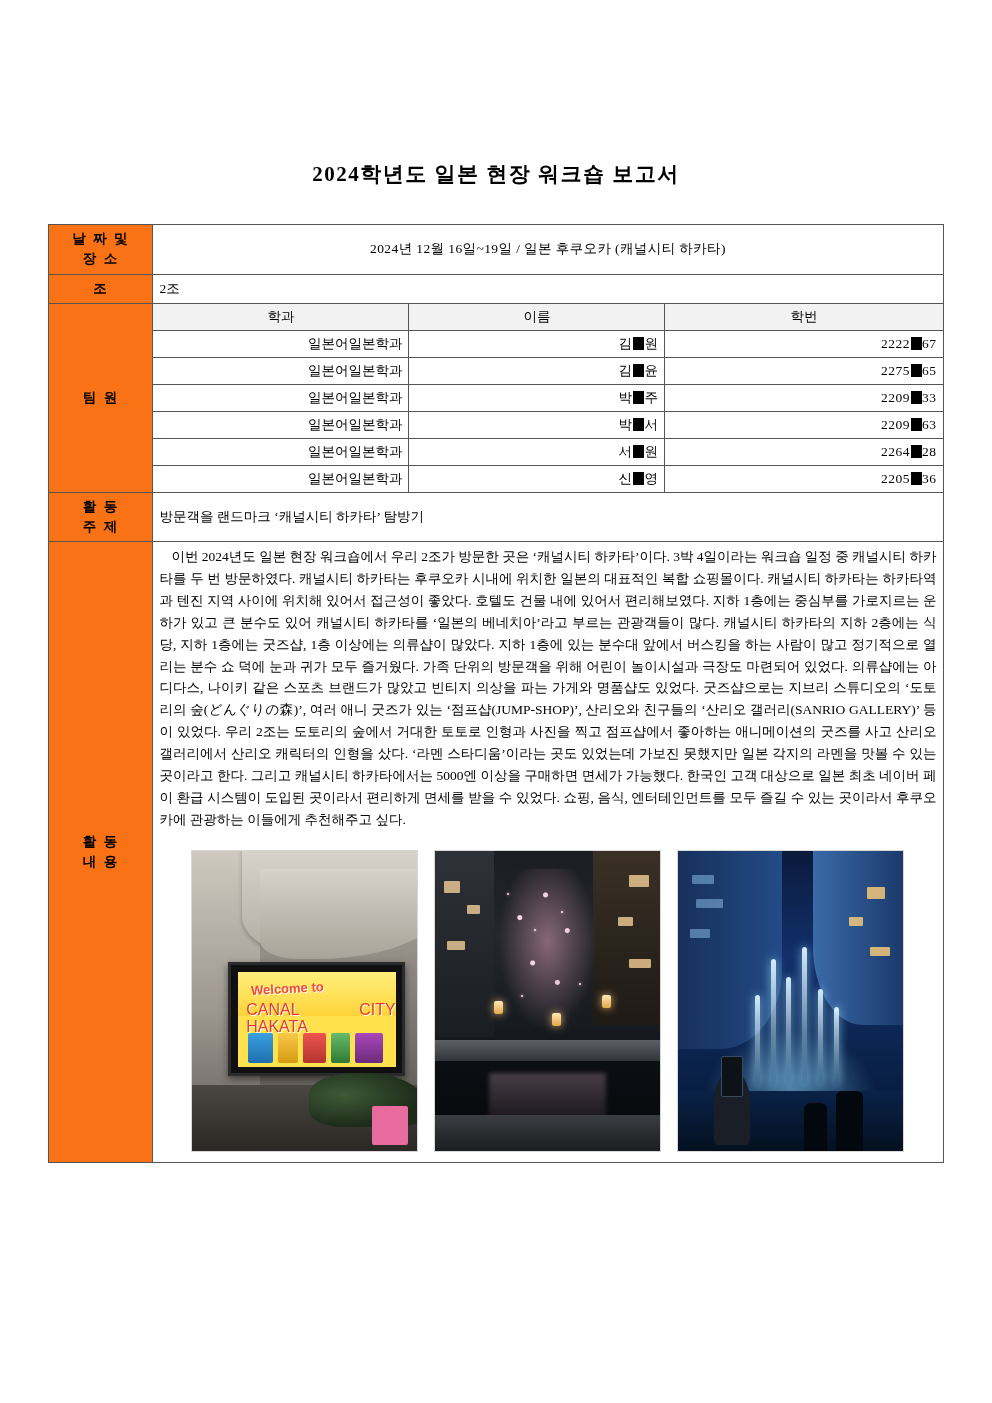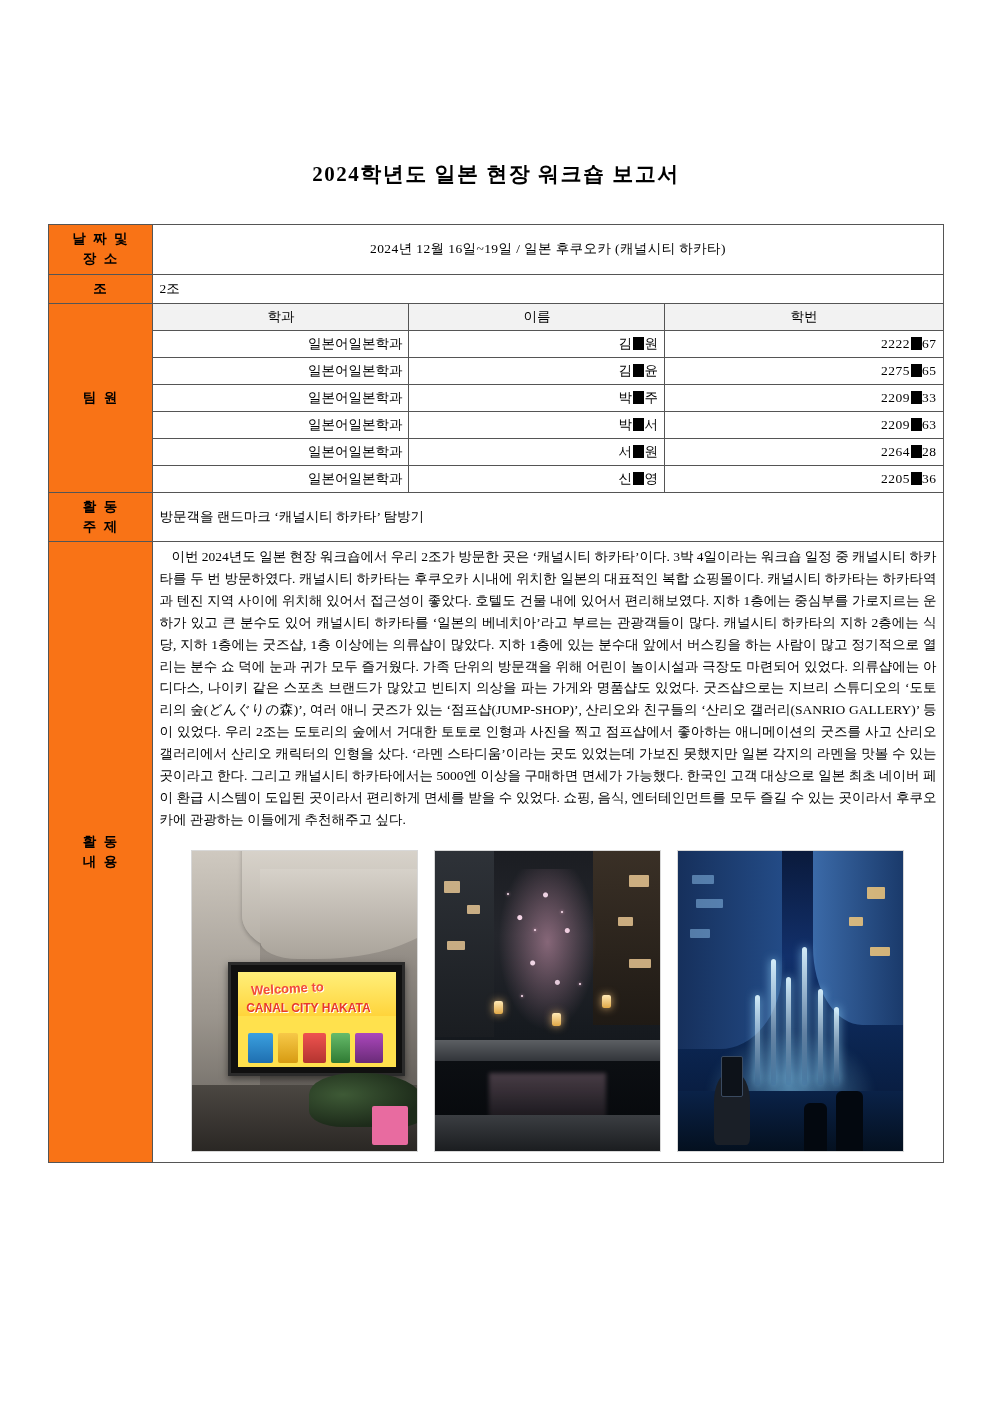--- a/index.html
+++ b/index.html
@@ -135,21 +135,21 @@
   .p1 .w1 {
     position:absolute; left:8%; top:6%;
     font-family:"Liberation Sans", sans-serif;
     font-weight:bold; font-size:13px; color:#f24b3a;
     transform:rotate(-3deg);
     text-shadow:1px 1px 0 #fff;
   }
   .p1 .w2 {
     position:absolute; left:5%; top:32%;
     font-family:"Liberation Sans", sans-serif;
-    font-weight:bold; font-size:12px; line-height:1.05; color:#e8392a;
+    font-weight:normal; font-size:16px; line-height:1.05; color:#e8392a;
     text-shadow:1px 1px 0 #fff;
   }
   .p1 .toy {
     position:absolute; bottom:4%; height:32%;
     border-radius:2px;
   }
   .p1 .t1{left:6%;width:16%;background:linear-gradient(180deg,#3aa0e0,#1f6fb0);}
   .p1 .t2{left:25%;width:13%;background:linear-gradient(180deg,#f7c948,#d79b12);}
   .p1 .t3{left:41%;width:15%;background:linear-gradient(180deg,#ef5350,#b3342f);}
   .p1 .t4{left:59%;width:12%;background:linear-gradient(180deg,#66bb6a,#2f7a33);}

